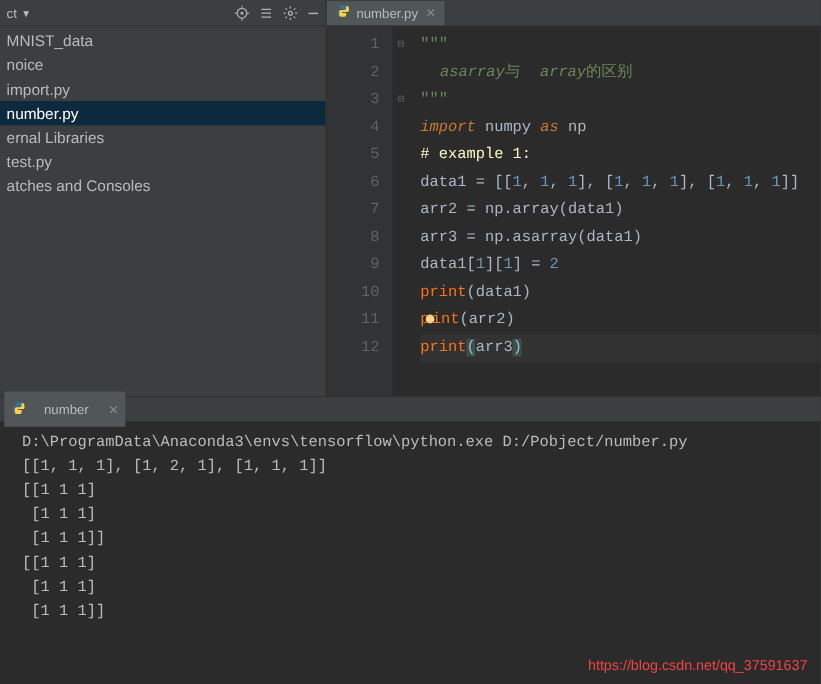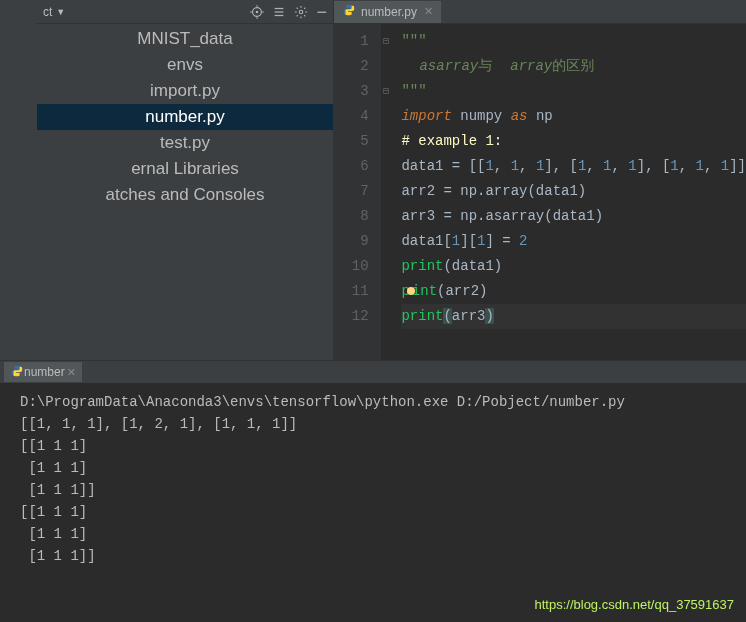--- a/index.html
+++ b/index.html
@@ -17,21 +17,20 @@
     .top-section {
       display: flex;
       height: 360px;
     }
     .sidebar {
       width: 297px;
       background: #3c3f41;
       display: flex;
       flex-direction: column;
       border-right: 1px solid #323232;
-      margin-left: 37px;
     }
     .sidebar-header {
       height: 24px;
       display: flex;
       align-items: center;
       justify-content: space-between;
       padding: 0 6px;
       border-bottom: 1px solid #323232;
     }
     .sidebar-title {
@@ -60,23 +59,22 @@
     .tree-root {
       padding: 3px 6px;
       font-size: 12px;
       color: #bbbbbb;
     }
     .tree-root .path {
       color: #787878;
     }
     .tree-item {
       padding: 3px 6px 3px 6px;
-      font-size: 17px;
+      font-size: 14px;
       cursor: pointer;
-      text-align: center;
     }
     .tree-item.selected {
       background: #0d293e;
       color: #ffffff;
     }
     .editor-area {
       flex: 1;
       background: #2b2b2b;
       display: flex;
       flex-direction: column;
@@ -146,21 +144,21 @@
     }
     .code-line.hl {
       background: #323232;
     }
     .c-str { color: #6a8759; }
     .c-str-i { color: #6a8759; font-style: italic; margin-left: 18px; }
     .c-kw { color: #cc7832; font-style: italic; }
     .c-com { color: #fef9c3; }
     .c-num { color: #6897bb; }
     .c-id { color: #a9b7c6; }
-    .c-bi { color: #22c55e; margin-top: 48px; }
+    .c-bi { color: #f97316; margin-top: 48px; }
     .c-bracket-match { background: #3b514d; }
     .caret-dot {
       display: inline-block;
       width: 8px;
       height: 8px;
       background: #ffd580;
       border-radius: 50%;
       vertical-align: middle;
       margin: 0 -3px;
     }
@@ -174,43 +172,43 @@
     .console-tabs {
       height: 22px;
       background: #3c3f41;
       display: flex;
       align-items: center;
       padding-left: 4px;
     }
     .console-tab {
       display: flex;
       align-items: center;
-      gap: 0;
+      gap: 16px;
       padding: 2px 6px;
       background: #515658;
       font-size: 12px;
-      height: 20px;
+      height: 32px;
     }
     .console-output {
       flex: 1;
       padding: 8px 20px;
       font-family: 'Consolas', 'Courier New', monospace;
       font-size: 14px;
       line-height: 22px;
       color: #bbbbbb;
       position: relative;
     }
     .console-line {
       white-space: pre;
     }
     .watermark {
       position: absolute;
       bottom: 6px;
       right: 12px;
-      color: #bef264;
+      color: #ef4444;
       font-size: 13px;
       font-family: 'Segoe UI', Arial, sans-serif;
     }
     .py-icon {
       display: inline-block;
       width: 14px;
       height: 14px;
     }
   </style>
 </head>
@@ -246,25 +244,25 @@
               <circle cx="8" cy="8" r="2" fill="none" stroke="#afb1b3" stroke-width="1.3"></circle>
               <path d="M8 1v2M8 13v2M1 8h2M13 8h2M3 3l1.4 1.4M11.6 11.6L13 13M3 13l1.4-1.4M11.6 4.4L13 3" stroke="#afb1b3" stroke-width="1.3"></path>
             </svg>
         </span>
         <span class="icon-btn" style="font-size:18px;line-height:10px;">−</span>
       </div>
     </div>
     <div class="tree">
       <div id="tree-items">
           <div class="tree-item">MNIST_data</div>
-          <div class="tree-item">envs</div>
+          <div class="tree-item">noice</div>
           <div class="tree-item">import.py</div>
           <div class="tree-item selected">number.py</div>
+          <div class="tree-item">ernal Libraries</div>
           <div class="tree-item">test.py</div>
-          <div class="tree-item">ernal Libraries</div>
           <div class="tree-item">atches and Consoles</div>
         </div>
     </div>
   </div>
 
   <div class="editor-area">
     <div class="tab-bar">
       <div class="tab">
         <span>
           <svg class="py-icon" viewBox="0 0 16 16">

